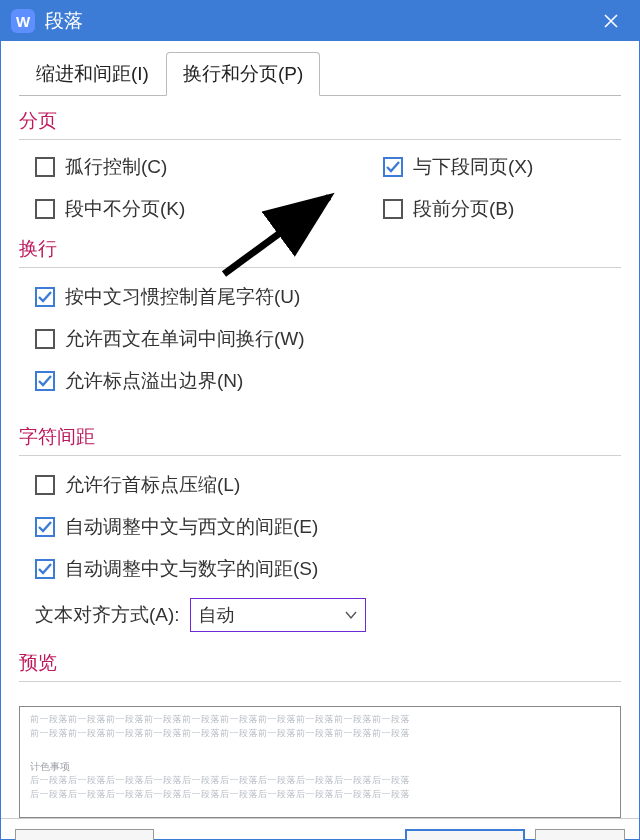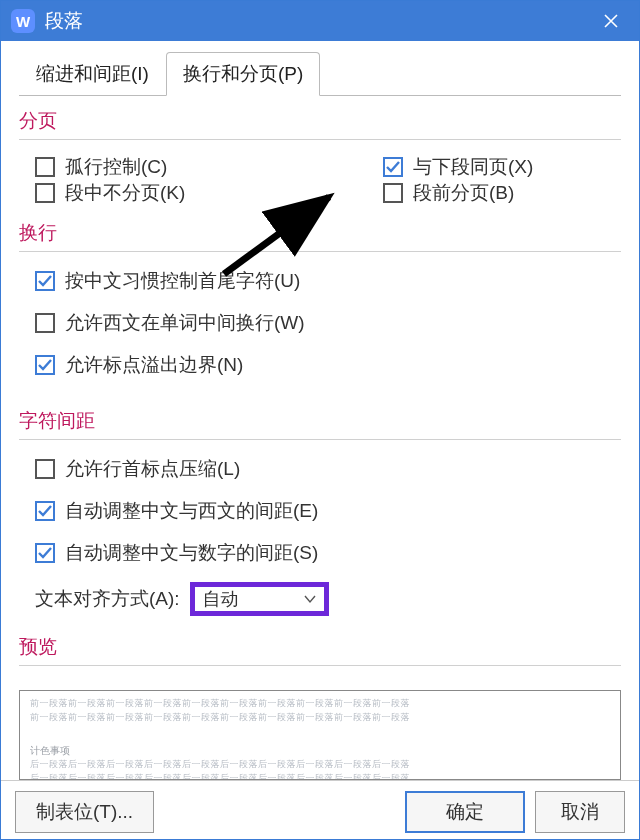--- a/index.html
+++ b/index.html
@@ -99,34 +99,34 @@
     margin-right:10px;
     display:flex; align-items:center; justify-content:center;
     flex-shrink:0;
   }
   .chk.checked .box { border-color:#3d7cd6; }
   .chk.checked .box svg { display:block; }
   .chk .box svg { display:none; width:16px; height:16px; }
   .align-row { display:flex; align-items:center; margin-top:12px; }
   .align-label { font-size:19px; margin-right:10px; }
   .select {
-    border:5px solid #6d28d9;
+    border:1px solid #6d28d9;
     height:34px;
-    width:139px;
+    width:176px;
     display:flex; align-items:center;
     padding:0 8px;
     justify-content:space-between;
     cursor:pointer;
     font-size:18px;
   }
   .select .caret svg { width:12px; height:12px; }
   .preview-box {
     margin-top:10px;
     border:1px solid #888;
-    height:90px;
+    height:112px;
     padding:6px 10px;
     overflow:hidden;
   }
   .preview-line {
     font-size:9px;
     color:#b6bcc4;
     white-space:nowrap;
     line-height:1.5;
     letter-spacing:0.5px;
   }
@@ -199,21 +199,21 @@
           <div class="chk checked">
             <span class="box">
                 <svg viewBox="0 0 16 16">
                   <path d="M2 8 L6 12 L14 3" stroke="#3d7cd6" stroke-width="2.4" fill="none"></path>
                 </svg>
               </span>
             <span>与下段同页(X)</span>
           </div>
         </div>
       </div>
-      <div class="pair" style="">
+      <div class="pair" style="margin-top:16px;">
         <div class="col">
           <div class="chk">
             <span class="box"></span>
             <span>段中不分页(K)</span>
           </div>
         </div>
         <div class="col col2">
           <div class="chk">
             <span class="box"></span>
             <span>段前分页(B)</span>

